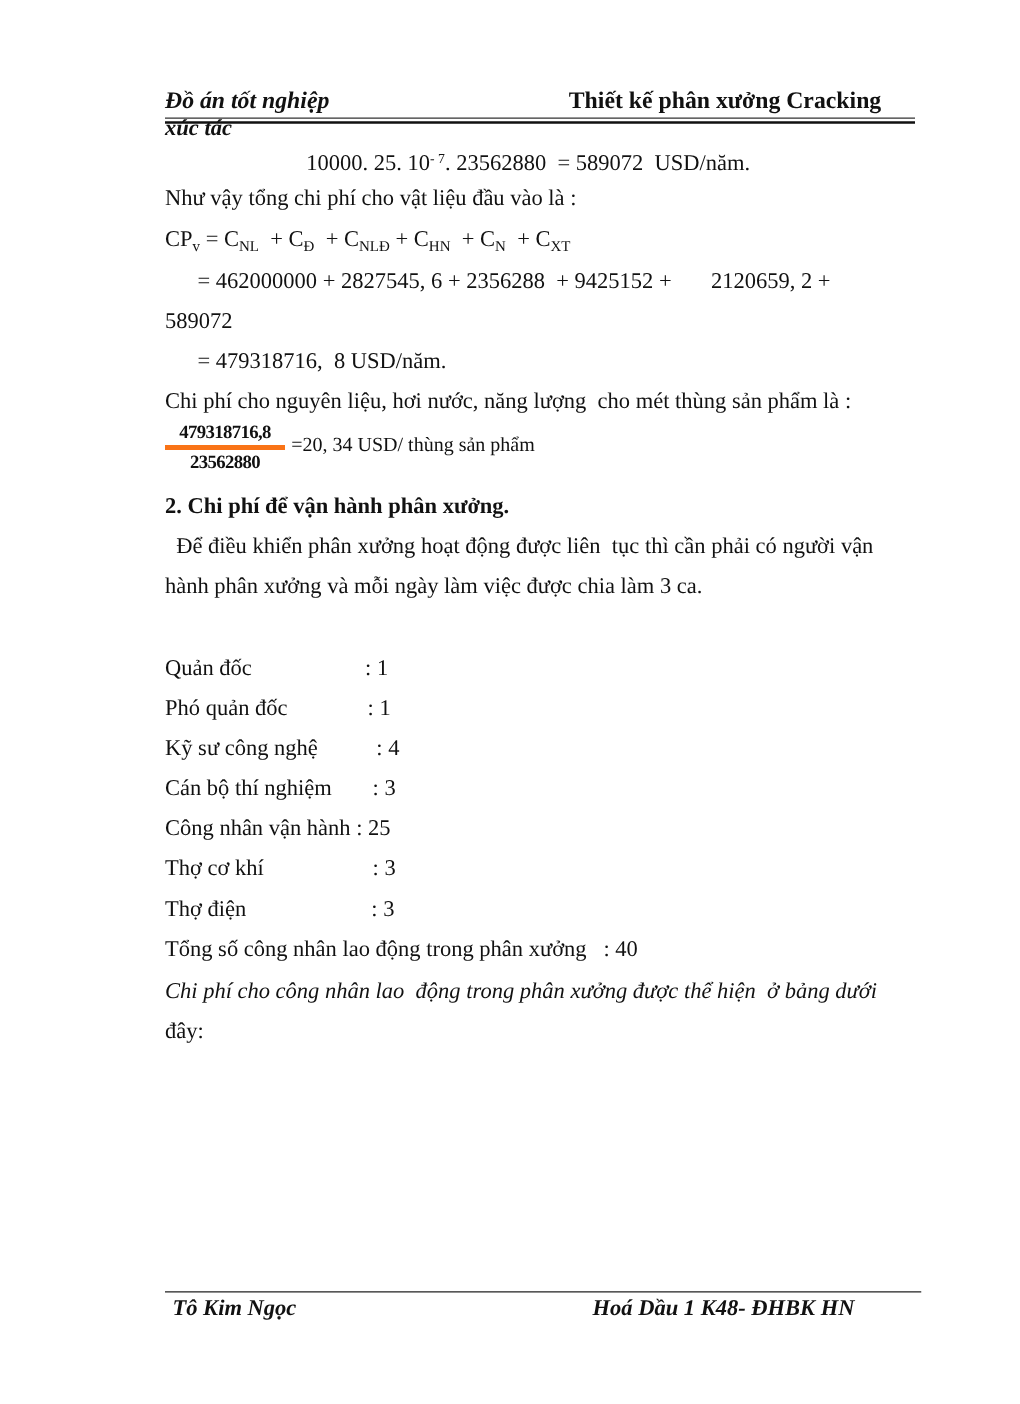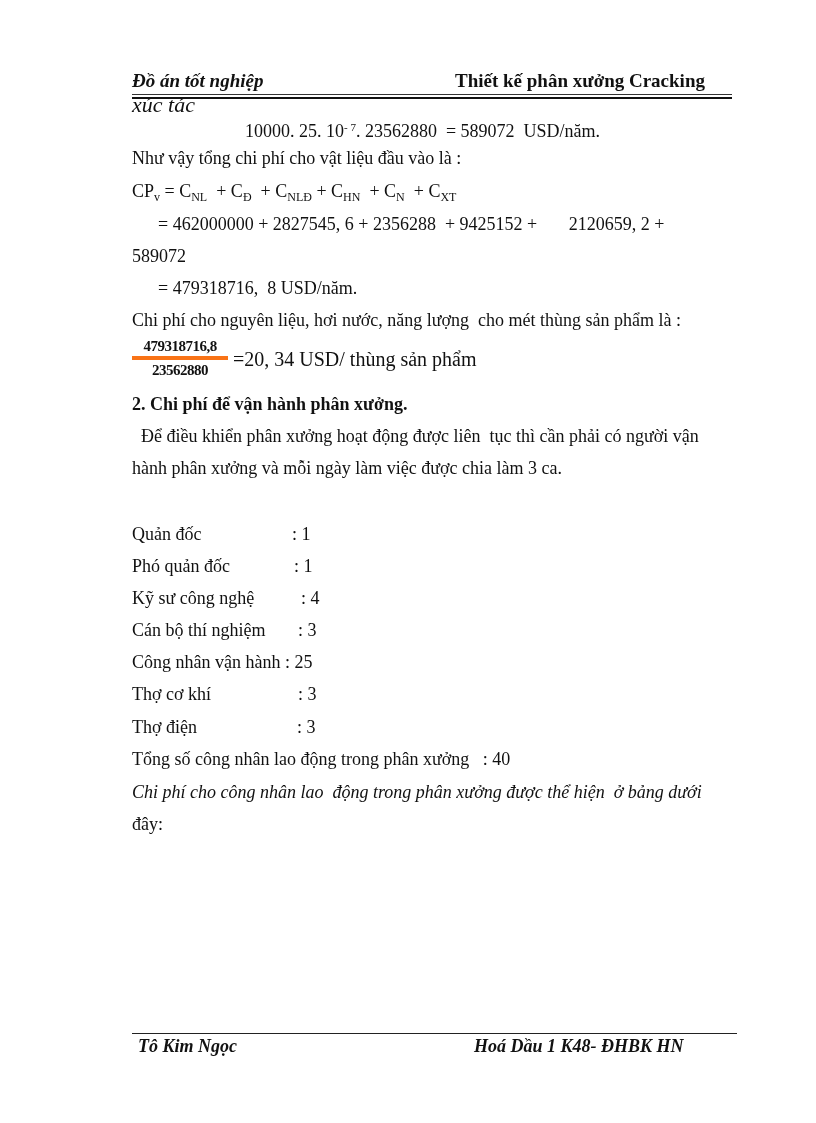--- a/index.html
+++ b/index.html
@@ -3,29 +3,29 @@
 <meta charset="utf-8">
 <style>
   html, body { margin: 0; padding: 0; background: #ffffff; }
   body { width: 816px; height: 1123px; position: relative; overflow: hidden;
          font-family: "Liberation Serif", serif; color: #111; }
   .page { position: absolute; left: 0; top: 16px; width: 784px; height: 1123px; }
   .hdr-left { position: absolute; left: 132px; top: 54px; font-size: 19px; font-weight: bold; font-style: italic; }
   .hdr-right { position: absolute; left: 455px; top: 54px; font-size: 19px; font-weight: bold; }
   .hdr-line1 { position: absolute; left: 132px; top: 78px; width: 600px; height: 0; border-top: 1px solid #333; }
   .hdr-line2 { position: absolute; left: 132px; top: 81px; width: 600px; height: 0; border-top: 2px solid #111; }
-  .hdr-cont { position: absolute; left: 132px; top: 76px; font-size: 22px; font-weight: normal; font-style: italic; }
+  .hdr-cont { position: absolute; left: 132px; top: 76px; font-size: 18px; font-weight: bold; font-style: italic; }
   .line { position: absolute; left: 132px; font-size: 18px; white-space: pre; line-height: 22px; }
   .sub { font-size: 12px; vertical-align: -4px; }
   .sup { font-size: 11px; vertical-align: 6px; }
   .bold { font-weight: bold; }
   .frac { position: absolute; left: 132px; top: 322px; width: 96px; text-align: center; font-weight: bold; font-size: 15px; }
   .frac .num { display: block; border-bottom: 4px solid #f97316; padding-bottom: 1px; letter-spacing: -0.5px; }
   .frac .den { display: block; padding-top: 2px; letter-spacing: -0.5px; }
-  .frac-tail { position: absolute; left: 233px; top: 332px; font-size: 20px; }
+  .frac-tail { position: absolute; left: 233px; top: 332px; font-size: 16px; }
   .ftr-line { position: absolute; left: 132px; top: 1017px; width: 605px; border-top: 1px solid #222; }
   .ftr-left { position: absolute; left: 138px; top: 1020px; font-size: 18px; font-weight: bold; font-style: italic; }
   .ftr-right { position: absolute; left: 474px; top: 1020px; font-size: 18px; font-weight: bold; font-style: italic; }
   .page-edge { position: absolute; left: 16px; top: 1121px; width: 780px; border-top: 1px dotted #ddd; }
 </style>
 </head>
 <body>
 
 <div class="page">
 

